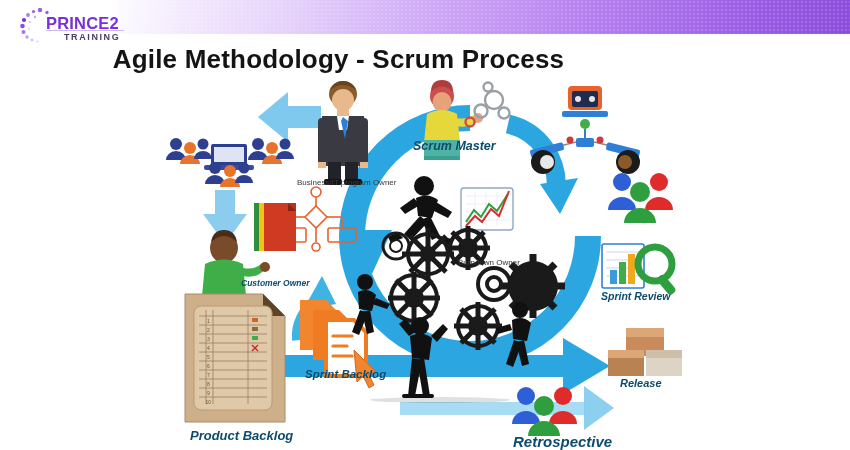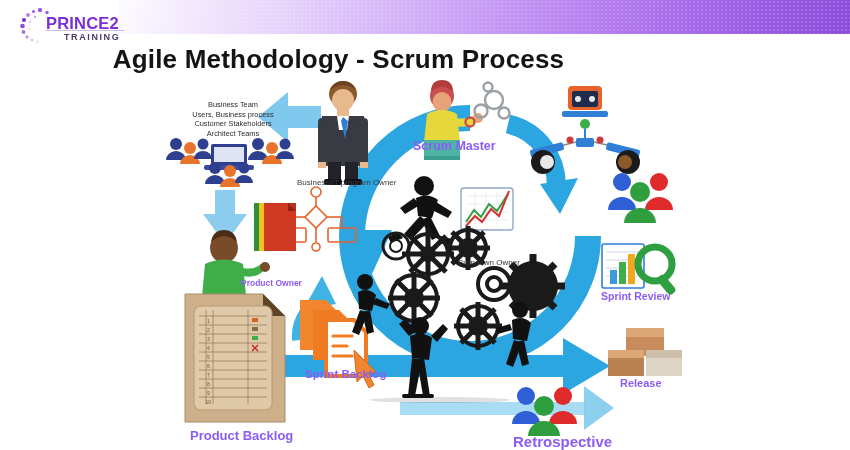--- a/index.html
+++ b/index.html
@@ -45,21 +45,21 @@
   .logo-underline{ position:absolute; left:28px; top:24px; width:78px; height:1px; background:#cbb8e6; }
 
   
   .page-title{
     position:absolute; left:0; top:44px; width:677px; text-align:center;
     font-size: 26px; font-weight: 700; color:#141414; letter-spacing:.2px;
   }
 
   
   .diagram { position:absolute; left:0; top:78px; width:850px; height:372px; }
-  .lbl { position:absolute; font-weight:700; color:#8b5cf6; white-space:nowrap; }
+  .lbl { position:absolute; font-weight:700; color:#0c4a6e; white-space:nowrap;font-style:italic; }
   .txt-small { position:absolute; color:#3a3a3a; white-space:nowrap;margin-top:28px; }
 
   .multiline { position:absolute; text-align:center; line-height:9.5px; font-size:7.4px; color:#2b2b2b; }
   .multiline div{ white-space:nowrap; }
 
   svg { overflow: visible; }
 </style>
 </head>
 <body>
 
@@ -457,31 +457,25 @@
           <path d="M510,246 l-14,4 l2,6 l14,-4 z"></path>
           <path d="M514,262 l-8,24 l7,3 l9,-24 z"></path>
           <path d="M524,262 l5,24 l-7,2 l-6,-24 z"></path>
         </g>
 
         <ellipse cx="440" cy="322" rx="70" ry="3" fill="#000" opacity="0.12"></ellipse>
       </g>
     </svg>
 
     
-    <div class="multiline" style="left:178px; top:22px; width:110px;">
-      <div>Business Team</div>
-      <div>Users,  Business process</div>
-      <div>Customer Stakeholders</div>
-      <div>Architect Teams</div>
-    </div>
 
 
     <div class="txt-small" style="left:297px; top:72px; font-size:8px;">Business/IT program Owner</div>
 
-    <div class="lbl" style="left:241px; top:200px; font-size:8.5px;">Product Owner</div>
+    <div class="lbl" style="left:241px; top:200px; font-size:8.5px;">Customer Owner</div>
 
     <div class="lbl" style="left:190px; top:350px; font-size:13px;">Product Backlog</div>
 
     <div class="lbl" style="left:305px; top:290px; font-size:11.5px;">Sprint  Backlog</div>
 
     <div class="lbl" style="left:413px; top:61px; font-size:12.5px;">Scrum Master</div>
 
     <div class="lbl" style="left:601px; top:212px; font-size:10.5px;">Sprint Review</div>
 
     <div class="lbl" style="left:620px; top:299px; font-size:11px;">Release</div>

